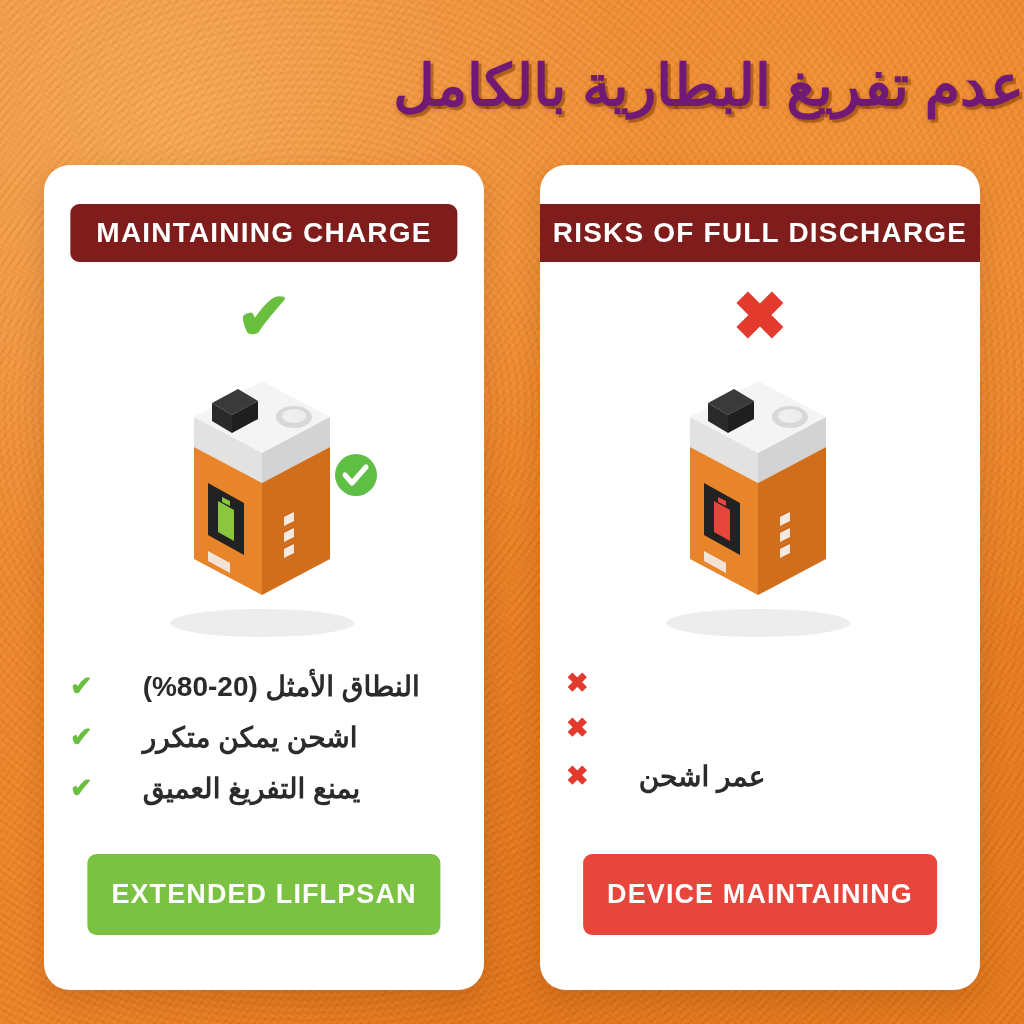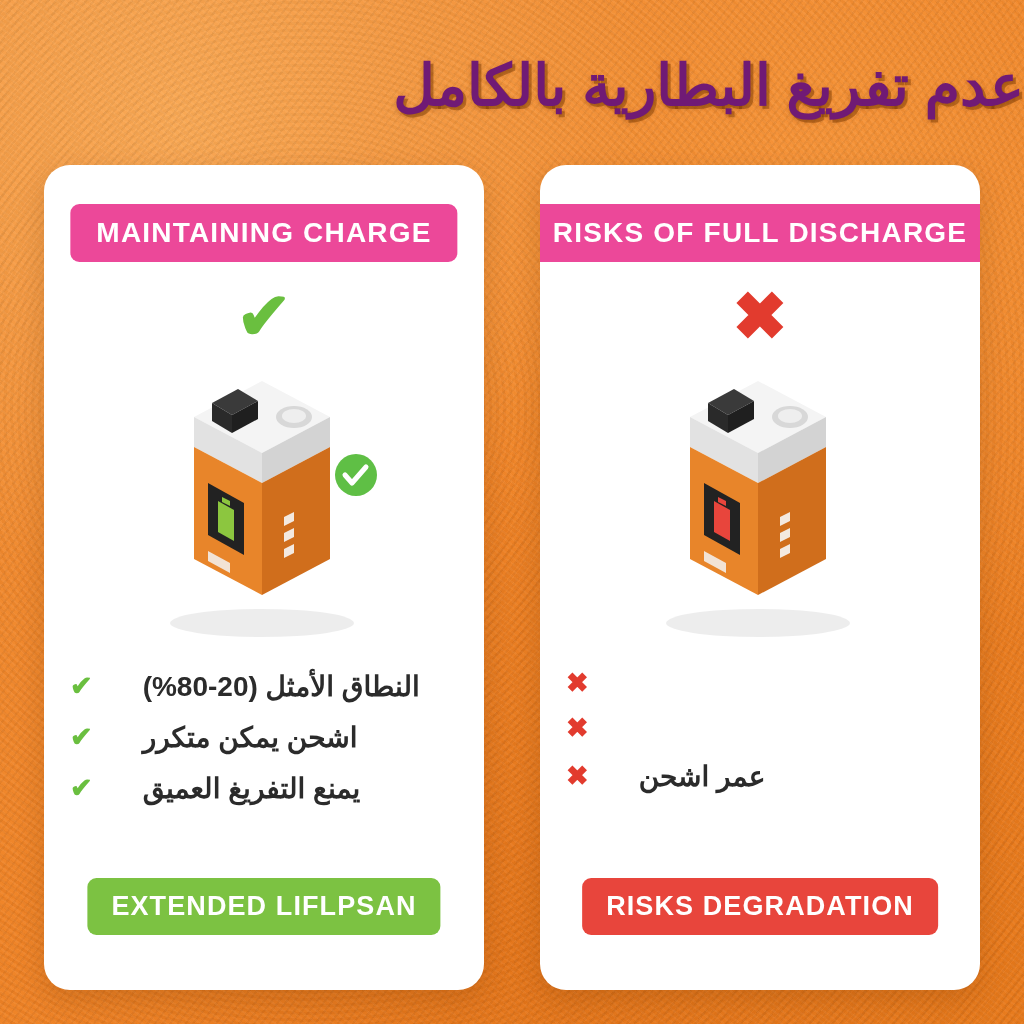--- a/index.html
+++ b/index.html
@@ -73,21 +73,21 @@
     box-shadow: 0 10px 26px rgba(120,55,0,0.22);
     position: relative;
     overflow: hidden;
   }
 
   .badge {
     position: absolute;
     top: 39px;
     left: 50%;
     transform: translateX(-50%);
-    background: #ec4899;
+    background: #7f1d1d;
     color: #ffffff;
     font-size: 28px;
     font-weight: bold;
     letter-spacing: 1.2px;
     padding: 13px 26px;
     border-radius: 9px;
     white-space: nowrap;
   }
 
   
@@ -149,21 +149,21 @@
   
   .footer-pill {
     position: absolute;
     bottom: 55px;
     left: 50%;
     transform: translateX(-50%);
     color: #ffffff;
     font-size: 27px;
     font-weight: bold;
     letter-spacing: 1.1px;
-    padding: 13px 24px;
+    padding: 25px 24px;
     border-radius: 9px;
     white-space: nowrap;
   }
   .footer-pill.green { background: #7cc242; }
   .footer-pill.red { background: #e8453c; }
 </style>
 </head>
 <body>
 
 <div class="bg"></div>
@@ -266,16 +266,16 @@
       </div>
       <div class="bullet">
         <span class="mk bad">✖</span>
       </div>
       <div class="bullet">
         <span class="mk bad">✖</span>
         <span class="txt">عمر اشحن</span>
       </div>
     </div>
 
-    <div class="footer-pill red">RISKS DEGRADATION</div>
+    <div class="footer-pill red">DEVICE MAINTAINING</div>
   </div>
 
 </div>
 
 </body></html>

